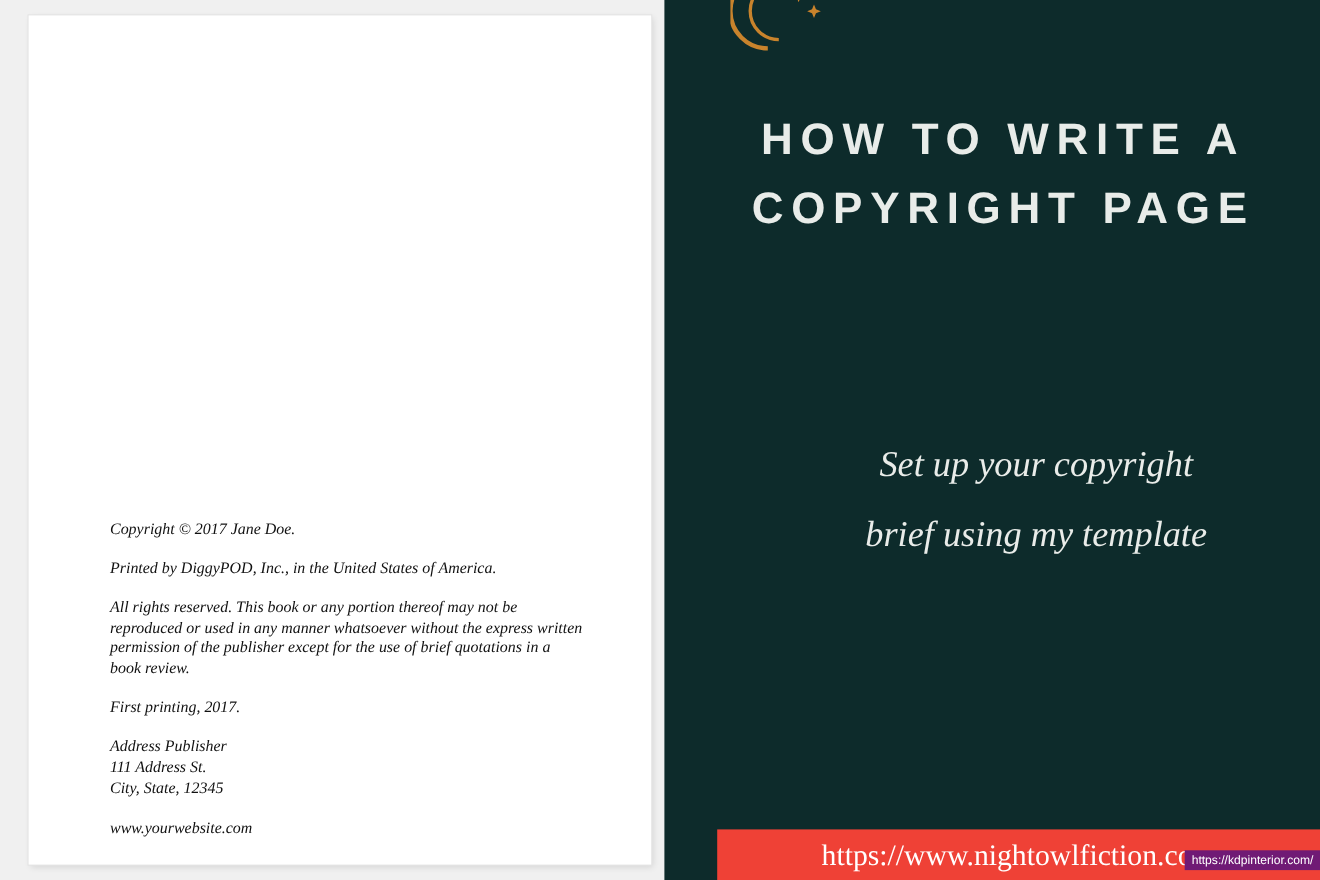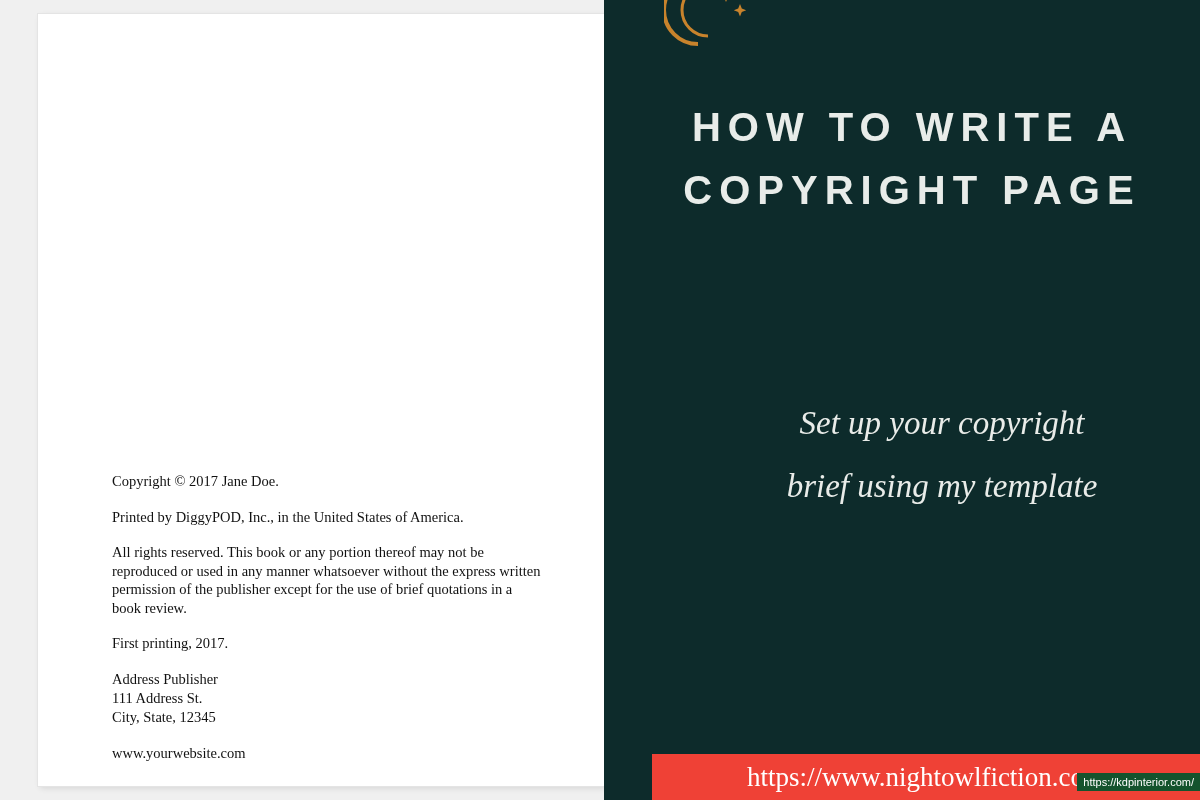--- a/index.html
+++ b/index.html
@@ -15,26 +15,27 @@
   #stage {
     position: relative;
     width: 1200px;
     height: 800px;
     background: #f0f0f0;
   }
 
   
   .doc-pane {
     position: absolute;
-    left: 16px;
+    left: 4px;
     top: 0;
     width: 600px;
     height: 800px;
     background: #f0f0f0;
     overflow: hidden;
+    font-style: italic;
   }
 
   .doc-page {
     position: absolute;
     left: 22px;
     top: 14px;
     width: 566px;
     height: 772px;
     background: #ffffff;
     box-shadow: 0 0 0 1px #e4e4e4, 2px 2px 6px rgba(0,0,0,0.12);
@@ -122,21 +123,21 @@
     overflow: hidden;
   }
 
   
   .watermark {
     position: absolute;
     right: 0;
     bottom: 9px;
     height: 18px;
     padding: 0 6px;
-    background: #14532d;
+    background: #701a75;
     color: #ffffff;
     font-family: "Liberation Sans", sans-serif;
     font-size: 11px;
     line-height: 18px;
     white-space: nowrap;
   }
 </style>
 </head>
 <body>
 

